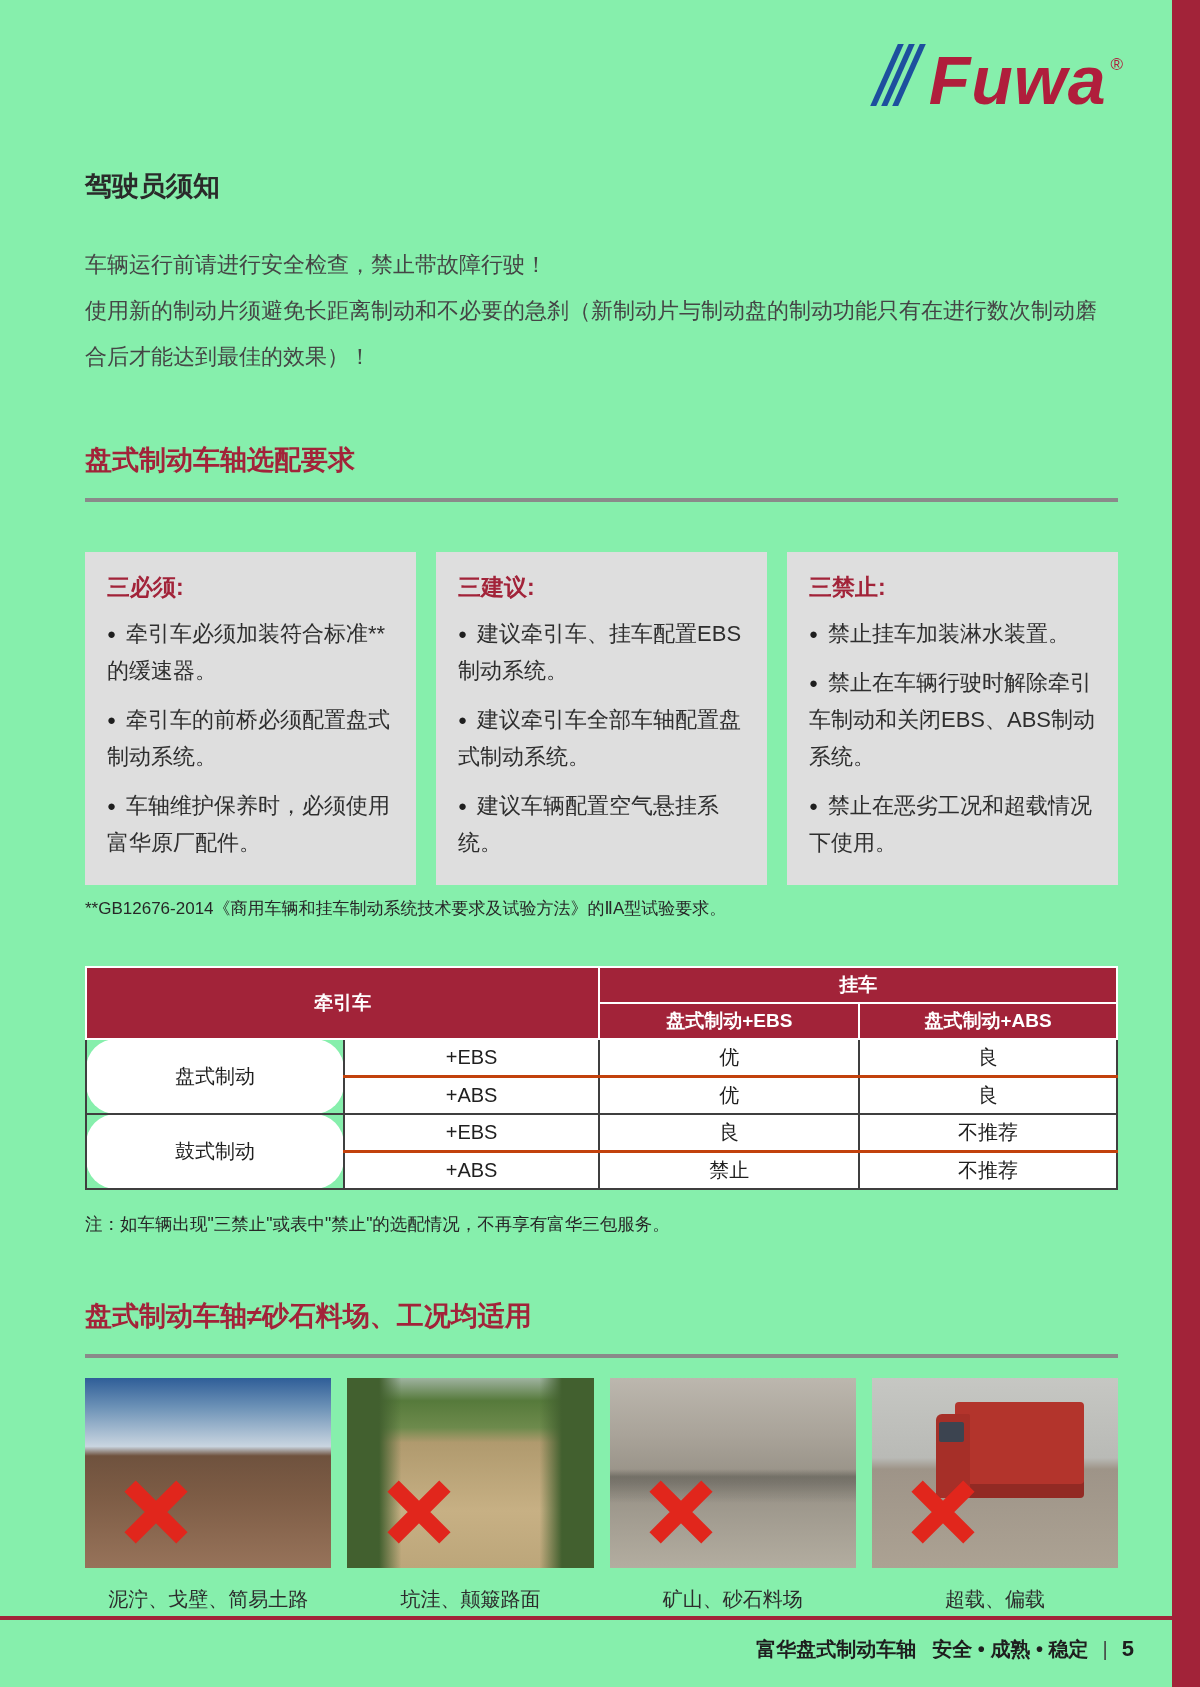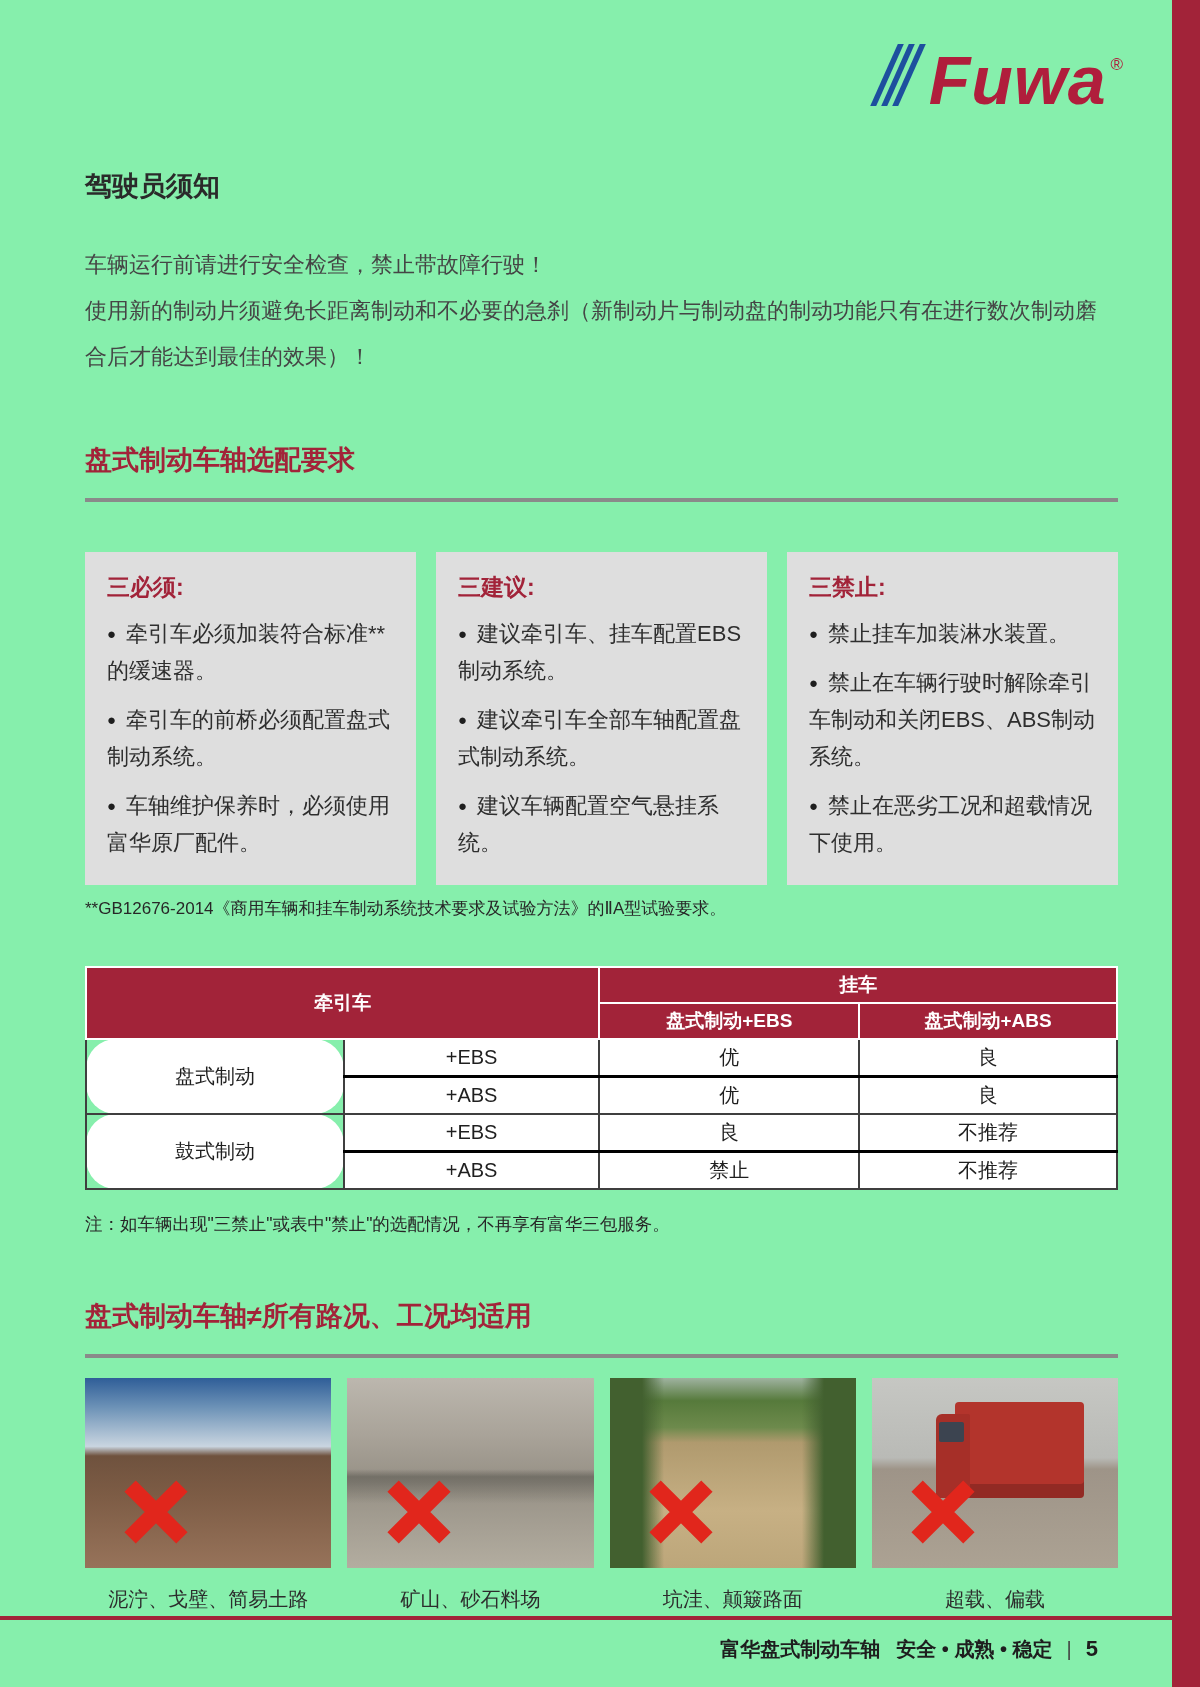--- a/index.html
+++ b/index.html
@@ -47,21 +47,21 @@
   .compat-table{margin-top:46px;width:100%;border-collapse:collapse;table-layout:fixed;}
   .compat-table th,.compat-table td{text-align:center;vertical-align:middle;padding:0;}
   .compat-table thead th{
     background:#a22339;color:#ffffff;font-size:19px;font-weight:bold;
     height:34px;border:2px solid #ffffff;
   }
   .compat-table tbody td{
     font-size:20px;color:#1f1f1f;height:35px;
     border:2px solid #3f3f3f;background:#ffffff;
   }
-  .compat-table tbody tr.pair-split td{border-top:3px solid #000000;}
+  .compat-table tbody tr.pair-split td{border-top:3px solid #c2410c;}
   .compat-table td.row-label{font-size:20px;color:#1f1f1f;border-radius:30px;}
 
   .table-note{margin-top:22px;font-size:17.5px;color:#272727;}
 
   
   .photos{display:grid;grid-template-columns:repeat(4,1fr);gap:16px;margin-top:20px;}
   .photo{margin:0;}
   .photo-img{position:relative;height:190px;overflow:hidden;}
   .photo-1{background:
     linear-gradient(180deg,#2f5e98 0%,#6f94b8 16%,#c9d5e0 36%,#6f523e 41%,#7d5c45 62%,#97735a 100%);}
@@ -74,21 +74,21 @@
   .photo-4{background:linear-gradient(180deg,#c6c7c3 0%,#b9bab6 42%,#9e9488 48%,#aca293 100%);}
   .truck-trailer{position:absolute;top:24px;left:34%;width:52%;height:96px;background:#b3342c;border-radius:4px;box-shadow:inset 0 -14px 0 rgba(0,0,0,.18);}
   .truck-cab{position:absolute;top:36px;left:26%;width:14%;height:84px;background:#a62f28;border-radius:6px 2px 0 0;}
   .truck-window{position:absolute;top:44px;left:27.5%;width:10%;height:20px;background:#3c4450;border-radius:2px;}
   .x-mark{position:absolute;left:14%;bottom:10%;width:74px;height:74px;}
   .photo-caption{margin-top:18px;text-align:center;font-size:20px;color:#2c2c2c;}
 
   
   .footer{position:absolute;left:0;right:0;top:1616px;}
   .footer-line{height:4px;background:#a22339;}
-  .footer-text{margin-top:16px;text-align:right;padding-right:102px;font-size:20px;font-weight:bold;color:#1e1e1e;}
+  .footer-text{margin-top:16px;text-align:right;padding-right:66px;font-size:20px;font-weight:bold;color:#1e1e1e;}
   .footer-text .sep{margin:0 14px;font-weight:normal;color:#444;}
   .footer-text .pagenum{font-size:22px;}
   .footer-text .slogan{margin-left:16px;}
 </style>
 </head>
 <body>
 
 <div class="page">
 
   <div class="edge-bar"></div>
@@ -179,50 +179,50 @@
         <tr class="pair-split">
           <td>+ABS</td>
           <td>禁止</td>
           <td>不推荐</td>
         </tr>
       </tbody>
     </table>
 
     <p class="table-note">注：如车辆出现"三禁止"或表中"禁止"的选配情况，不再享有富华三包服务。</p>
 
-    <h2 class="section-title">盘式制动车轴≠所有路况、工况均适用</h2>
+    <h2 class="section-title">盘式制动车轴≠砂石料场、工况均适用</h2>
     <div class="rule"></div>
 
     <div class="photos">
 
       <figure class="photo">
         <div class="photo-img photo-1">
           <svg class="x-mark" viewBox="0 0 60 60">
             <path d="M9 9 L51 51 M51 9 L9 51" stroke="#e1261c" stroke-width="13" fill="none"></path>
           </svg>
         </div>
         <figcaption class="photo-caption">泥泞、戈壁、简易土路</figcaption>
       </figure>
 
       <figure class="photo">
+        <div class="photo-img photo-2">
+          <svg class="x-mark" viewBox="0 0 60 60">
+            <path d="M9 9 L51 51 M51 9 L9 51" stroke="#e1261c" stroke-width="13" fill="none"></path>
+          </svg>
+        </div>
+        <figcaption class="photo-caption">坑洼、颠簸路面</figcaption>
+      </figure>
+
+      <figure class="photo">
         <div class="photo-img photo-3">
           <svg class="x-mark" viewBox="0 0 60 60">
             <path d="M9 9 L51 51 M51 9 L9 51" stroke="#e1261c" stroke-width="13" fill="none"></path>
           </svg>
         </div>
         <figcaption class="photo-caption">矿山、砂石料场</figcaption>
-      </figure>
-
-      <figure class="photo">
-        <div class="photo-img photo-2">
-          <svg class="x-mark" viewBox="0 0 60 60">
-            <path d="M9 9 L51 51 M51 9 L9 51" stroke="#e1261c" stroke-width="13" fill="none"></path>
-          </svg>
-        </div>
-        <figcaption class="photo-caption">坑洼、颠簸路面</figcaption>
       </figure>
 
       <figure class="photo">
         <div class="photo-img photo-4">
           <div class="truck-trailer"></div>
           <div class="truck-cab"></div>
           <div class="truck-window"></div>
           <svg class="x-mark" viewBox="0 0 60 60">
             <path d="M9 9 L51 51 M51 9 L9 51" stroke="#e1261c" stroke-width="13" fill="none"></path>
           </svg>

